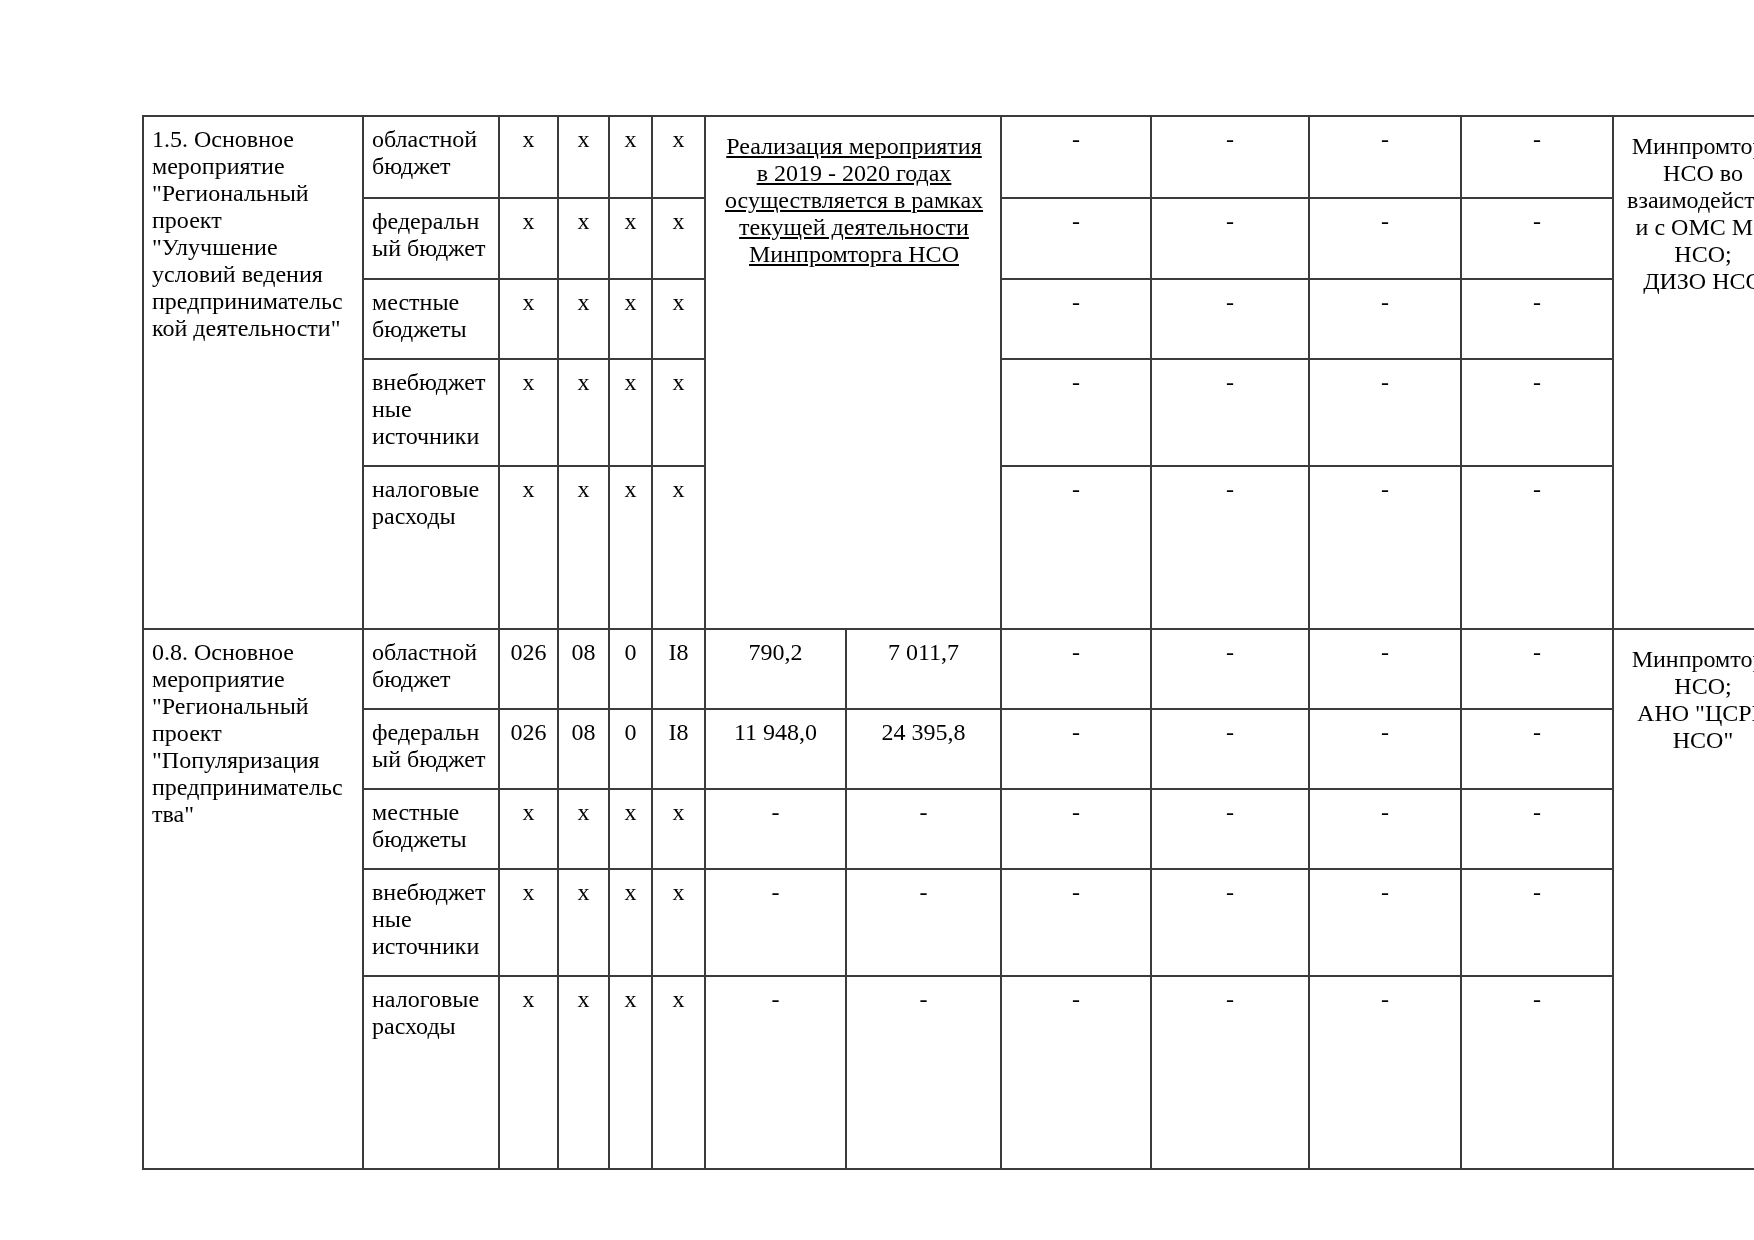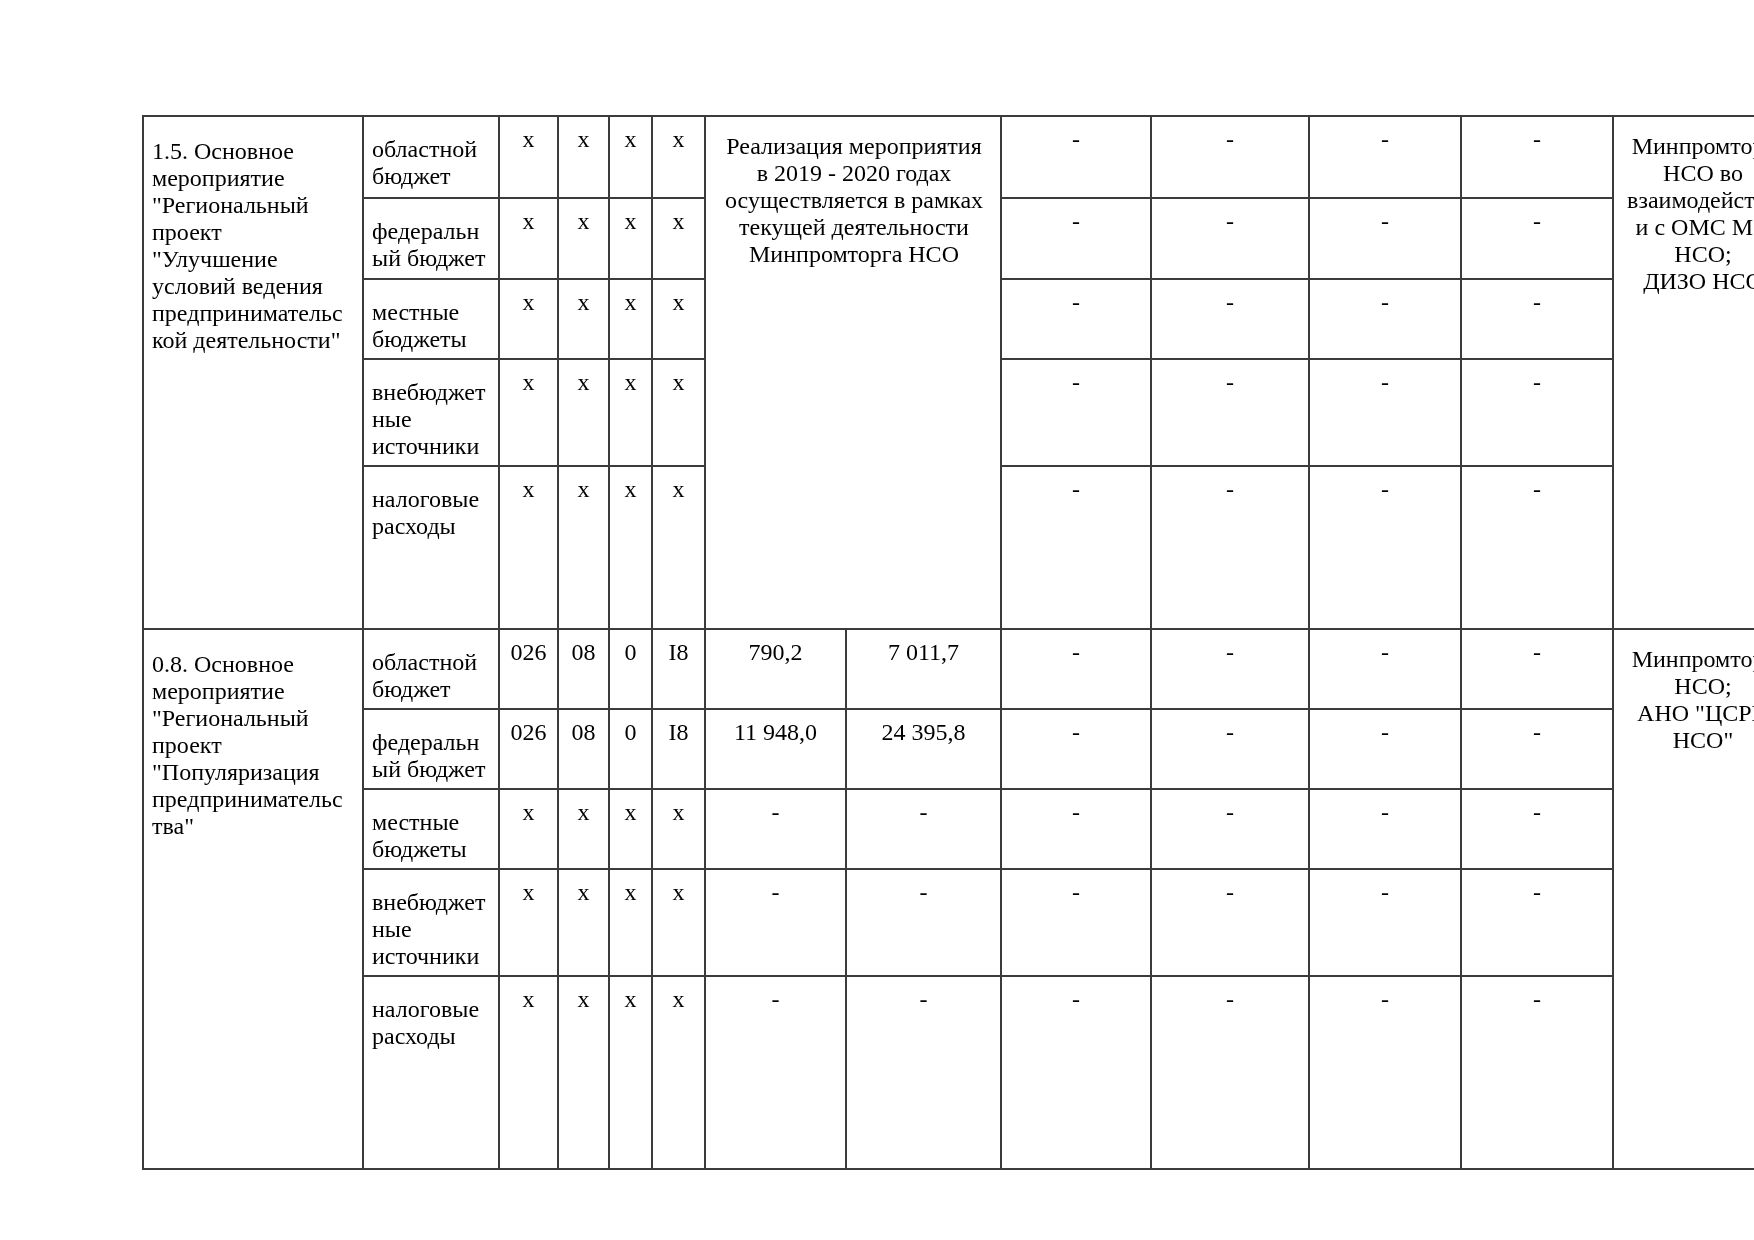--- a/index.html
+++ b/index.html
@@ -21,24 +21,24 @@
     width: 1650px;
     border-collapse: collapse;
     table-layout: fixed;
   }
   td {
     border: 2px solid #3b3b3b;
     vertical-align: top;
     white-space: pre-line;
     overflow: hidden;
   }
-  td.title   { text-align: left;   padding: 21px 8px 4px 8px; margin-top: 21px; }
-  td.src     { text-align: left;   padding: 19px 4px 4px 8px; margin-top: 44px; }
+  td.title   { text-align: left;   padding: 9px 8px 4px 8px; margin-top: 21px; }
+  td.src     { text-align: left;   padding: 9px 4px 4px 8px; margin-top: 44px; }
   td.num     { text-align: center; padding: 9px 2px 4px 2px; }
-  td.note    { text-align: center; padding: 16px 4px 4px 6px; }
+  td.note    { text-align: center; padding: 16px 4px 4px 6px; text-decoration: underline; }
   td.exec    { text-align: center; padding: 16px 4px 4px 4px; }
 </style>
 </head>
 <body>
 
 <div class="page">
   <table class="budget">
     <colgroup>
       <col style="width:220px">
         <col style="width:136px">

